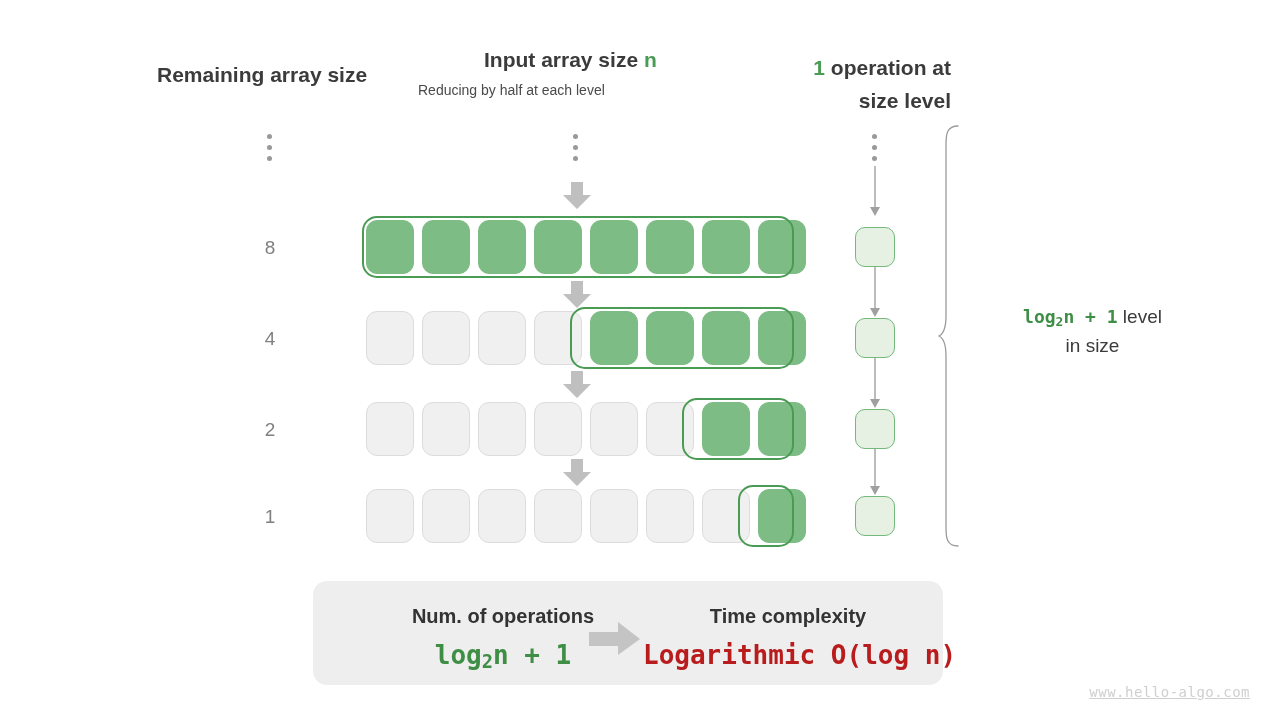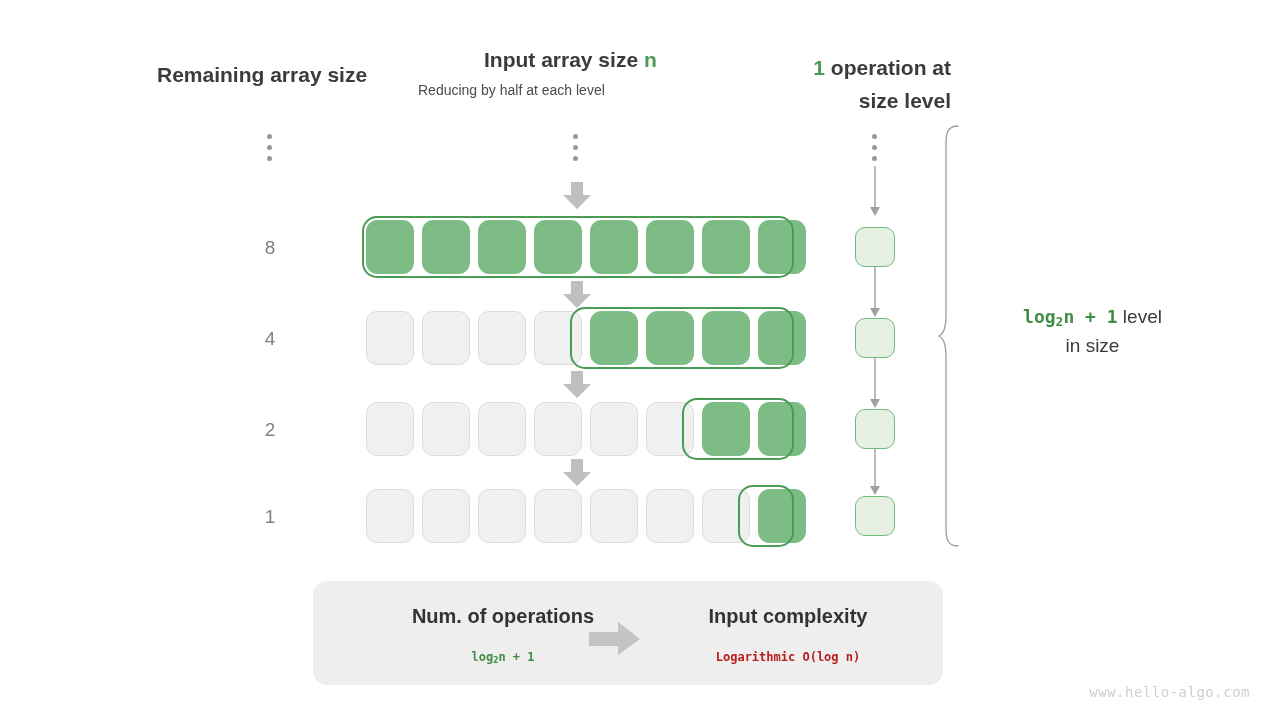--- a/index.html
+++ b/index.html
@@ -155,40 +155,41 @@
     top: 24px;
     text-align: center;
   }
   .sum-title {
     font-size: 20px;
     font-weight: bold;
     color: #333333;
     white-space: nowrap;
   }
   .sum-value {
-    margin-top: 22px;
+    margin-top: 12px;
     font-family: "DejaVu Sans Mono", monospace;
     font-weight: bold;
-    font-size: 12px;
+    font-size: 26px;
     white-space: nowrap;
   }
   .sum-value.green { color: #3e8e45; }
   .sum-value.teal  { color: #b91c1c; }
   #sum-arrow { position: absolute; left: 589px; top: 622px; width: 52px; height: 34px; }
   #sum-arrow svg { display: block; }
 
   
   #watermark {
     position: absolute;
     right: 30px;
     bottom: 20px;
     font-family: "DejaVu Sans Mono", monospace;
     font-size: 14px;
     color: #cfcfcf;
     letter-spacing: 0.5px;
+    text-decoration: underline;
   }
 </style>
 </head>
 <body>
 
 <div class="stage">
 
   <div class="hdr hdr-bold" id="hdr-mid">
     <span>Input array size </span><span class="accent">n</span>
   </div>
@@ -336,21 +337,21 @@
     <span class="mono-green"><span>log</span><span class="sub2">2</span><span>n + 1</span></span><span>  level</span><br>
     <span>in size</span>
   </div>
 
   <div id="summary">
     <div class="sum-col" style="left:30px; width:320px;">
       <div class="sum-title">Num. of operations</div>
       <div class="sum-value green"><span>log</span><span class="sub2">2</span><span>n + 1</span></div>
     </div>
     <div class="sum-col" style="left:330px; width:290px;">
-      <div class="sum-title">Input complexity</div>
+      <div class="sum-title">Time complexity</div>
       <div class="sum-value teal">Logarithmic  O(log n)</div>
     </div>
   </div>
 
   <div id="sum-arrow">
     <svg width="52" height="34" viewBox="0 0 52 34">
         <path d="M0 10 H29 V0 L51 17 L29 33 V24 H0 Z" fill="#c4c4c4"></path>
       </svg>
   </div>
 

